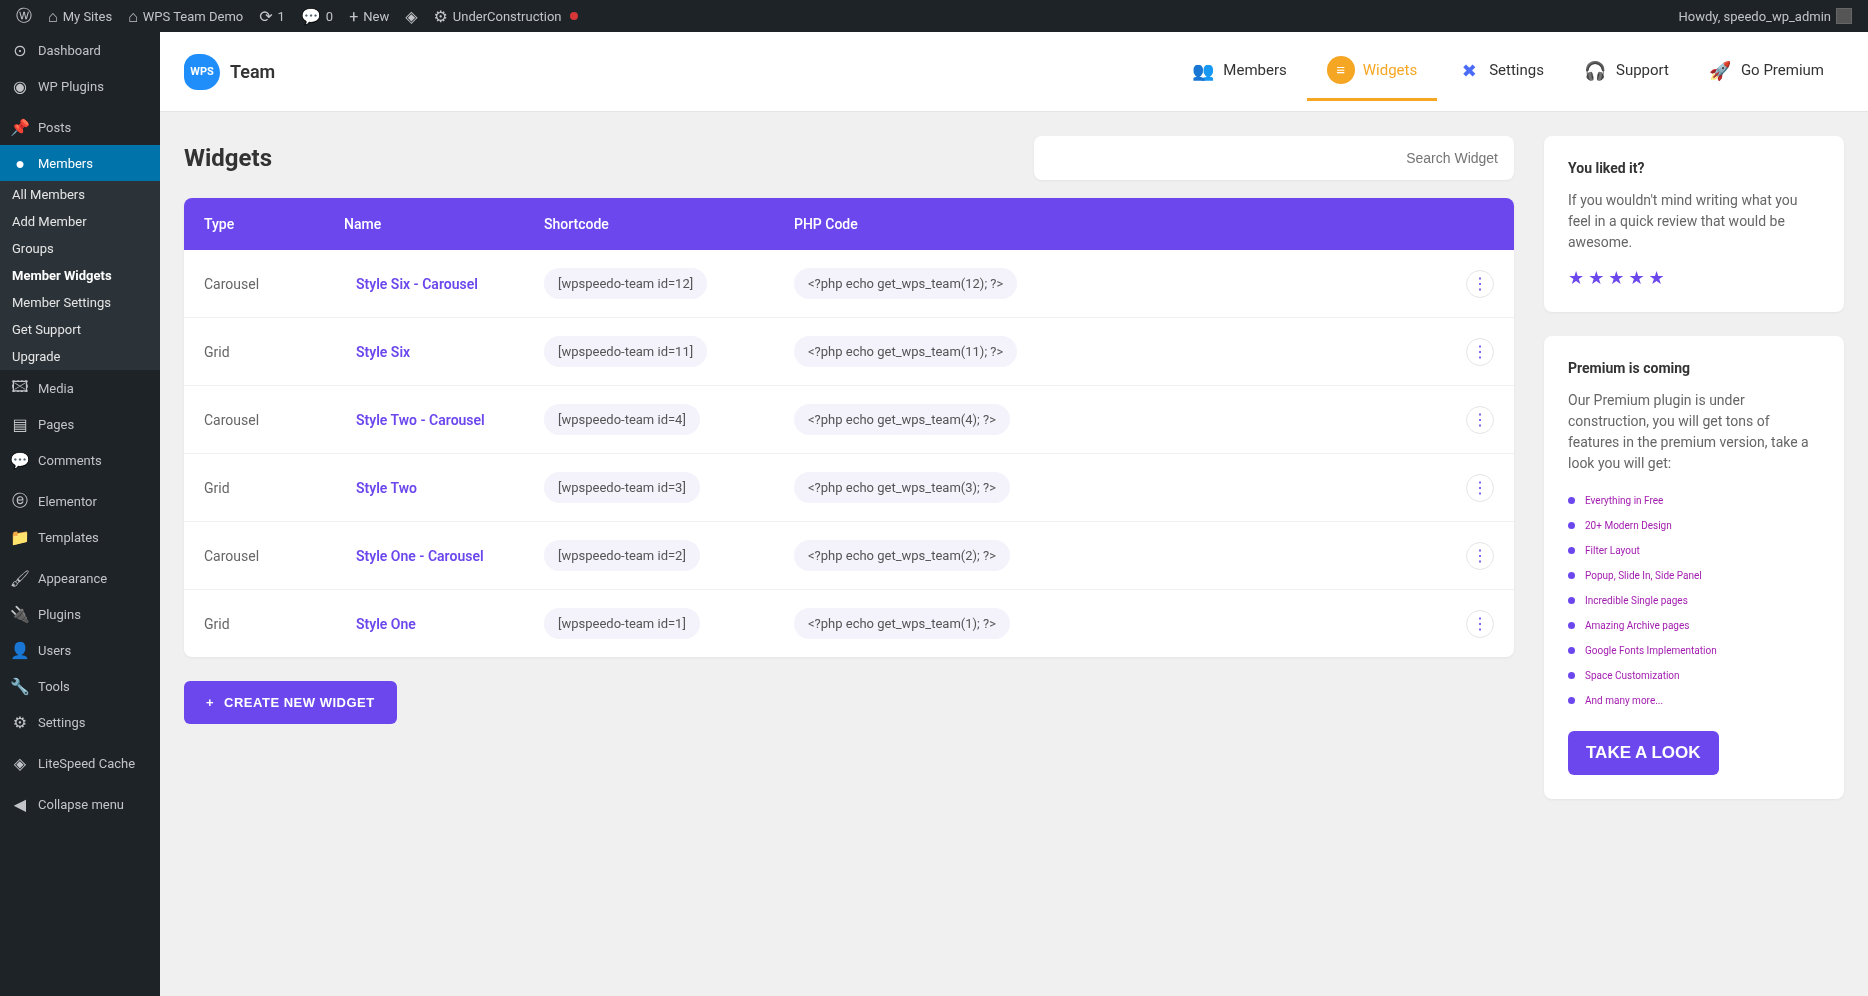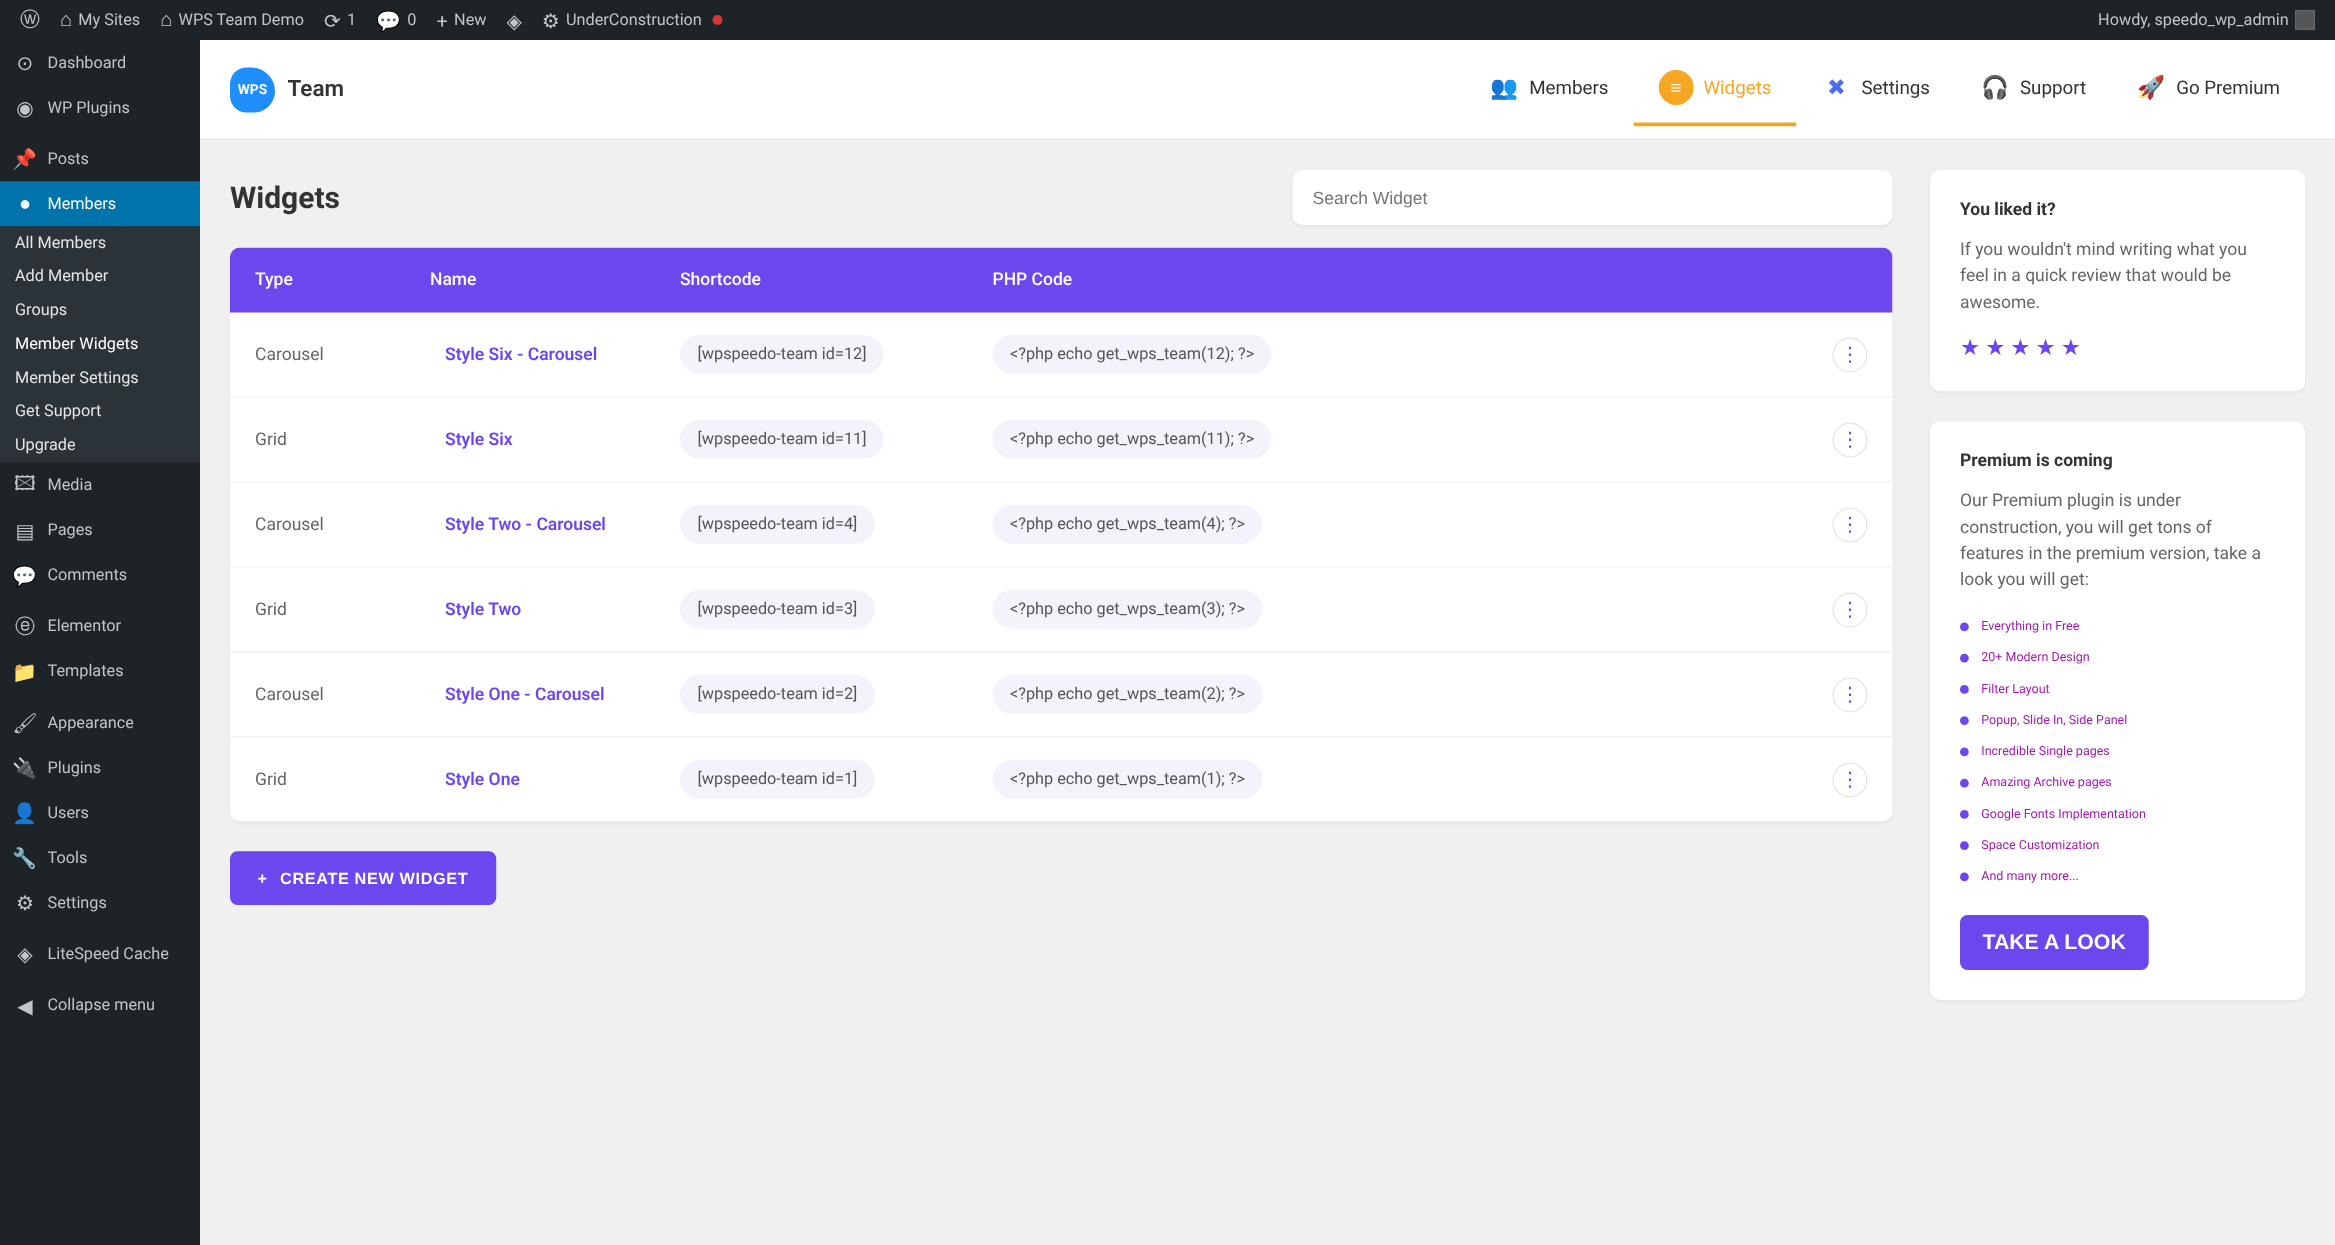--- a/index.html
+++ b/index.html
@@ -14,21 +14,21 @@
 .avatar-sm { width: 16px; height: 16px; background: #555; border: 1px solid #666; }
 
 
 .layout { display: flex; }
 .sidebar { width: 160px; background: #1d2327; color: #c3c4c7; min-height: calc(100vh - 32px); font-size: 13px; }
 .sidebar-item { display: flex; align-items: center; padding: 8px 10px; cursor: pointer; gap: 8px; position: relative; }
 .sidebar-item.current { background: #0073aa; color: #fff; }
 .sidebar-item.current::after { content: ''; position: absolute; right: -8px; top: 50%; transform: translateY(-50%); border: 8px solid transparent; border-right-color: #f0f0f1; }
 .sidebar-sub { background: #2c3338; }
 .sidebar-sub-item { padding: 6px 12px; cursor: pointer; color: #e5e5e5; font-size: 13px; }
-.sidebar-sub-item.active { color: #fff; font-weight: 400; }
+.sidebar-sub-item.active { color: #fff; font-weight: 700; }
 .sidebar-icon { width: 20px; height: 20px; display: flex; align-items: center; justify-content: center; font-size: 16px; }
 .sidebar-sep { height: 5px; }
 
 
 .main { flex: 1; padding: 0; background: #f0f0f1; }
 .plugin-header { background: #fff; display: flex; align-items: center; justify-content: space-between; padding: 10px 24px; border-bottom: 1px solid #e5e5e5; }
 .plugin-brand { display: flex; align-items: center; gap: 10px; }
 .plugin-logo { width: 36px; height: 36px; background: #1f8efa; border-radius: 14px 20px 18px 14px; display: flex; align-items: center; justify-content: center; color: #fff; font-weight: 700; font-size: 11px; }
 .plugin-name { font-size: 18px; font-weight: 600; color: #333; }
 .plugin-nav { display: flex; gap: 0; }
@@ -42,21 +42,21 @@
 .nav-icon-mix { color: #4a6cf7; }
 .nav-icon-green { color: #0dbf7b; }
 .nav-icon-premium { color: #ff5b5b; }
 
 
 .page-body { padding: 24px; display: flex; gap: 30px; align-items: flex-start; }
 .page-main { flex: 1; }
 .page-header { display: flex; justify-content: space-between; align-items: center; margin-bottom: 18px; gap: 20px; }
 .page-title { font-size: 24px; font-weight: 700; color: #333; }
 .search-box { flex: 0 0 480px; background: #fff; border-radius: 8px; box-shadow: 0 1px 3px rgba(0,0,0,0.05); }
-.search-input { width: 100%; border: none; padding: 14px 16px; font-size: 14px; outline: none; background: transparent; border-radius: 0; }
+.search-input { width: 100%; border: none; padding: 14px 16px; font-size: 14px; outline: none; background: transparent; border-radius: 0; text-align: right; }
 
 
 .widgets-table { background: #fff; border-radius: 8px; overflow: hidden; box-shadow: 0 1px 3px rgba(0,0,0,0.05); }
 .table-head { background: #6b47ed; color: #fff; display: flex; padding: 18px 20px; font-size: 14px; font-weight: 500; }
 .col-type { flex: 0 0 140px; }
 .col-name { flex: 0 0 200px; }
 .col-shortcode { flex: 0 0 250px; }
 .col-php { flex: 1; }
 .col-actions { flex: 0 0 50px; text-align: right; }
 .table-row { display: flex; padding: 18px 20px; align-items: center; border-bottom: 1px solid #f0f0f1; font-size: 14px; }

